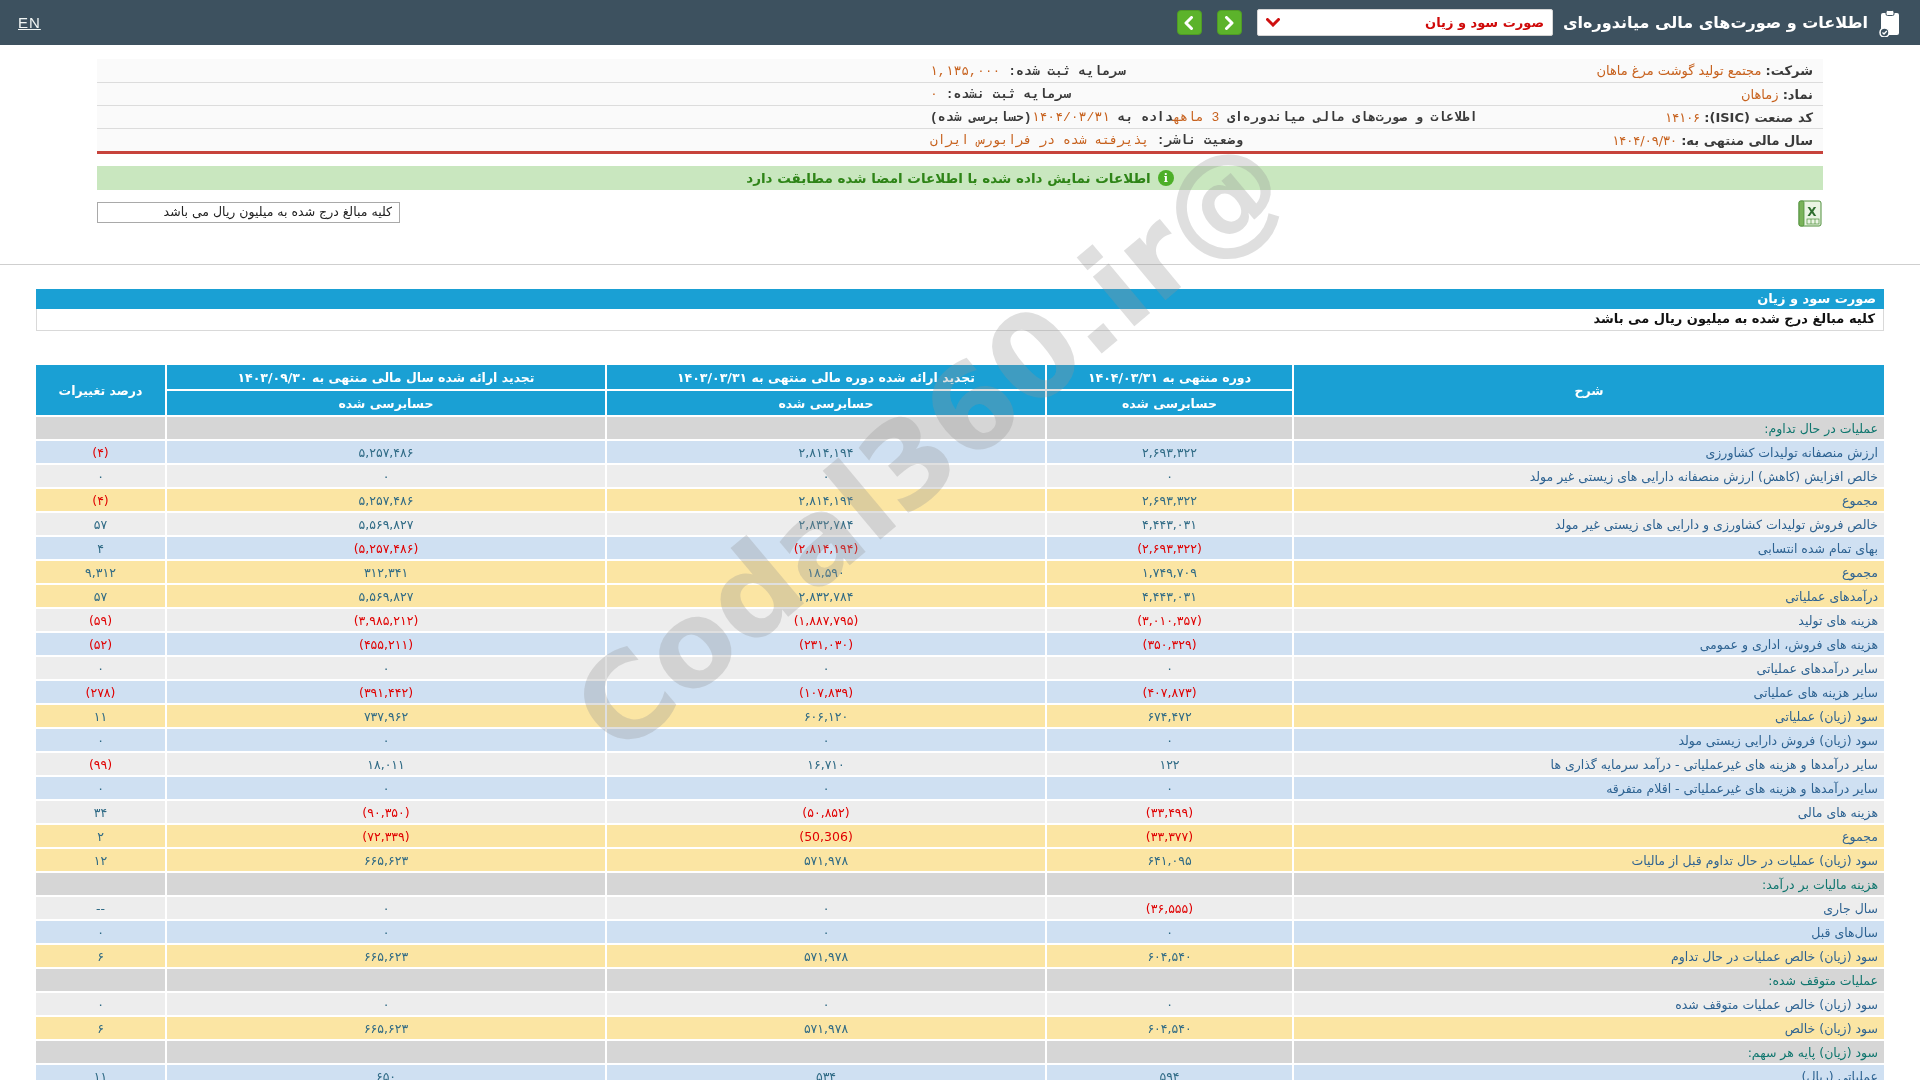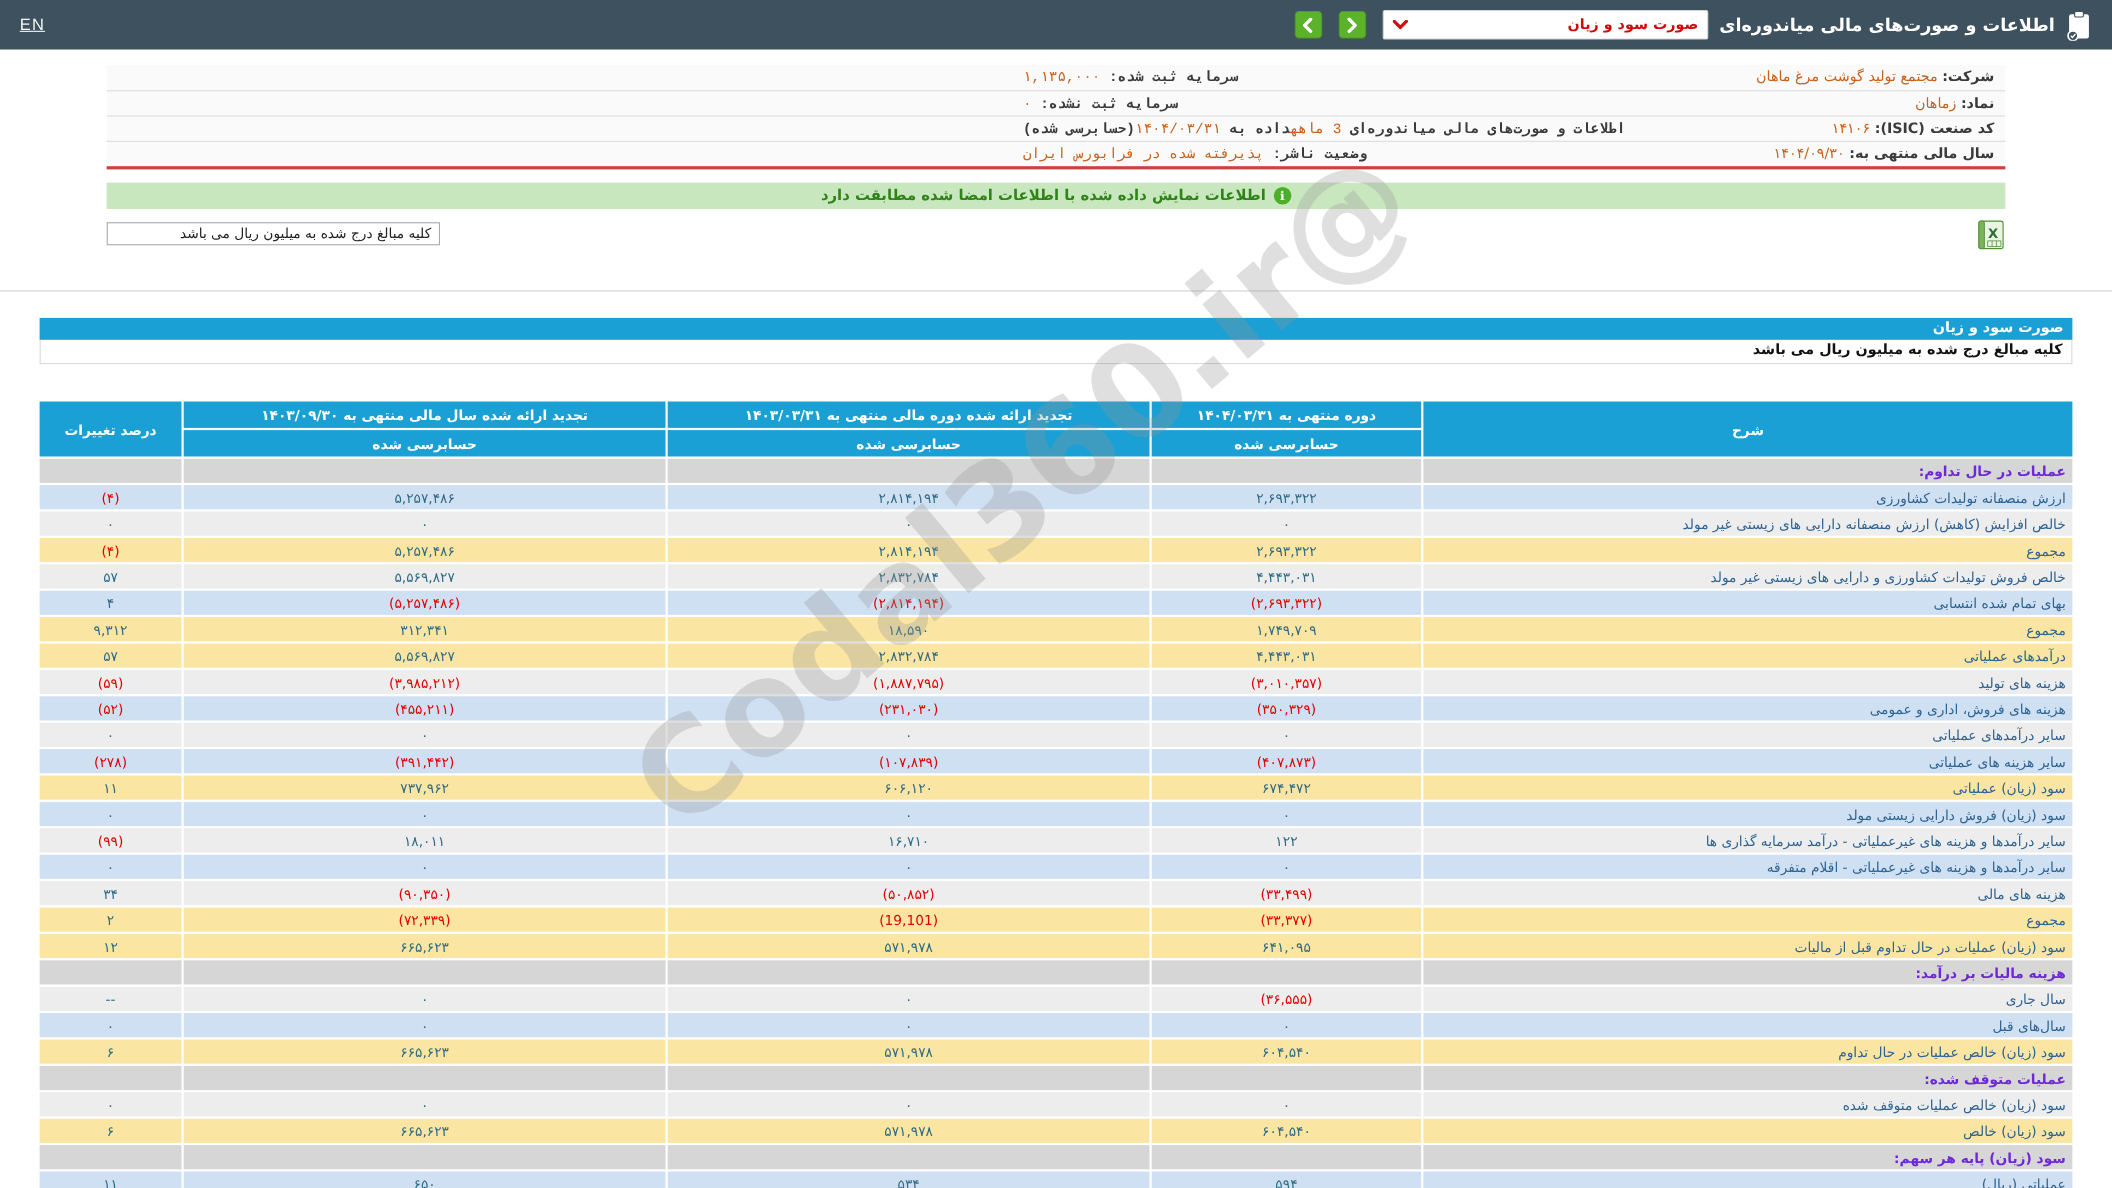--- a/index.html
+++ b/index.html
@@ -63,21 +63,21 @@
            display:flex; align-items:center; justify-content:center; }
   .hsharh { grid-column:1; grid-row:1/3; }
   .hpct   { grid-column:5; grid-row:1/3; }
   .grow { display:grid; direction:rtl; grid-template-columns:590px 245px 438px 438px 1fr;
           gap:2px; margin-top:2px; height:22px; }
   .cell { display:flex; align-items:center; font-size:12.5px; color:#2e6392; }
   .c-label { justify-content:flex-start; padding-right:6px; }
   .c-num { justify-content:center; color:#2f6a85; }
   .bg-b { background:#cfe0f2; } .bg-g { background:#ededed; }
   .bg-y { background:#fbe5a3; } .bg-s { background:#d6d6d6; }
-  .sec-label { font-weight:bold; color:#6d28d9; }
+  .sec-label { font-weight:normal; color:#0f766e; }
   .neg { color:#e00000; }
 
   .watermark { position:absolute; left:560px; top:350px; width:800px; text-align:center;
                transform:rotate(-40deg); font-size:118px; font-weight:bold;
                color:rgba(150,150,150,0.30); pointer-events:none; z-index:6; white-space:nowrap; }
 </style>
 </head>
 <body>
 
 <div class="page">
@@ -289,21 +289,21 @@
           <div class="grow">
             <div class="cell c-label bg-g">هزینه های مالی</div>
             <div class="cell c-num bg-g neg">(۳۳,۴۹۹)</div>
             <div class="cell c-num bg-g neg">(۵۰,۸۵۲)</div>
             <div class="cell c-num bg-g neg">(۹۰,۳۵۰)</div>
             <div class="cell c-num bg-g">۳۴</div>
           </div>
           <div class="grow">
             <div class="cell c-label bg-y">مجموع</div>
             <div class="cell c-num bg-y neg">(۳۳,۳۷۷)</div>
-            <div class="cell c-num bg-y neg">(19,101)</div>
+            <div class="cell c-num bg-y neg">(50,306)</div>
             <div class="cell c-num bg-y neg">(۷۲,۳۳۹)</div>
             <div class="cell c-num bg-y">۲</div>
           </div>
           <div class="grow">
             <div class="cell c-label bg-y">سود (زیان) عملیات در حال تداوم قبل از مالیات</div>
             <div class="cell c-num bg-y">۶۴۱,۰۹۵</div>
             <div class="cell c-num bg-y">۵۷۱,۹۷۸</div>
             <div class="cell c-num bg-y">۶۶۵,۶۲۳</div>
             <div class="cell c-num bg-y">۱۲</div>
           </div>

